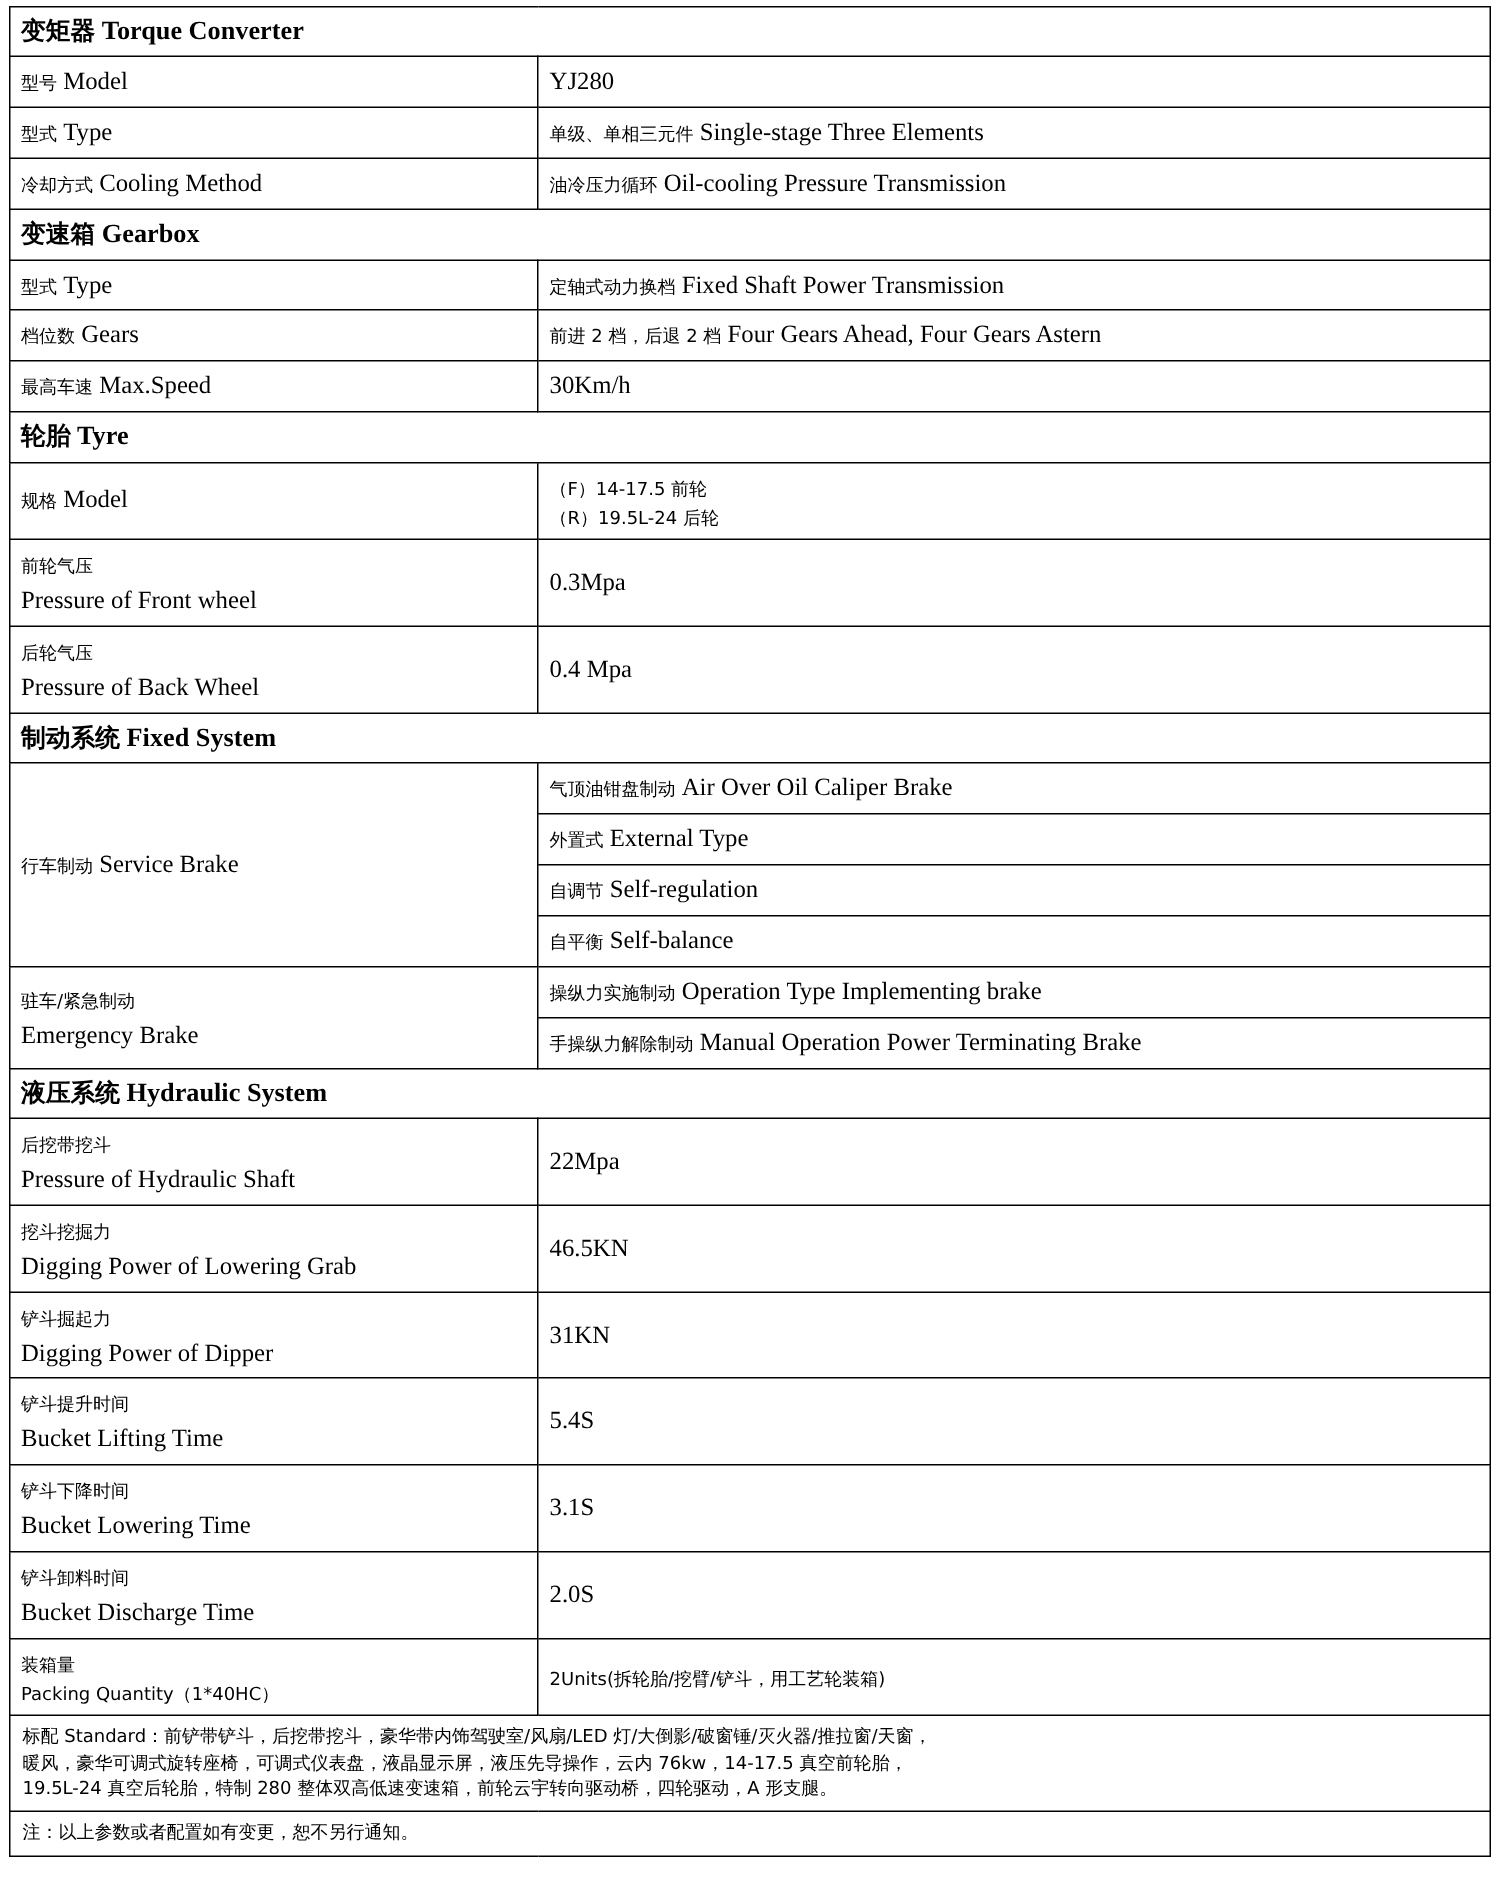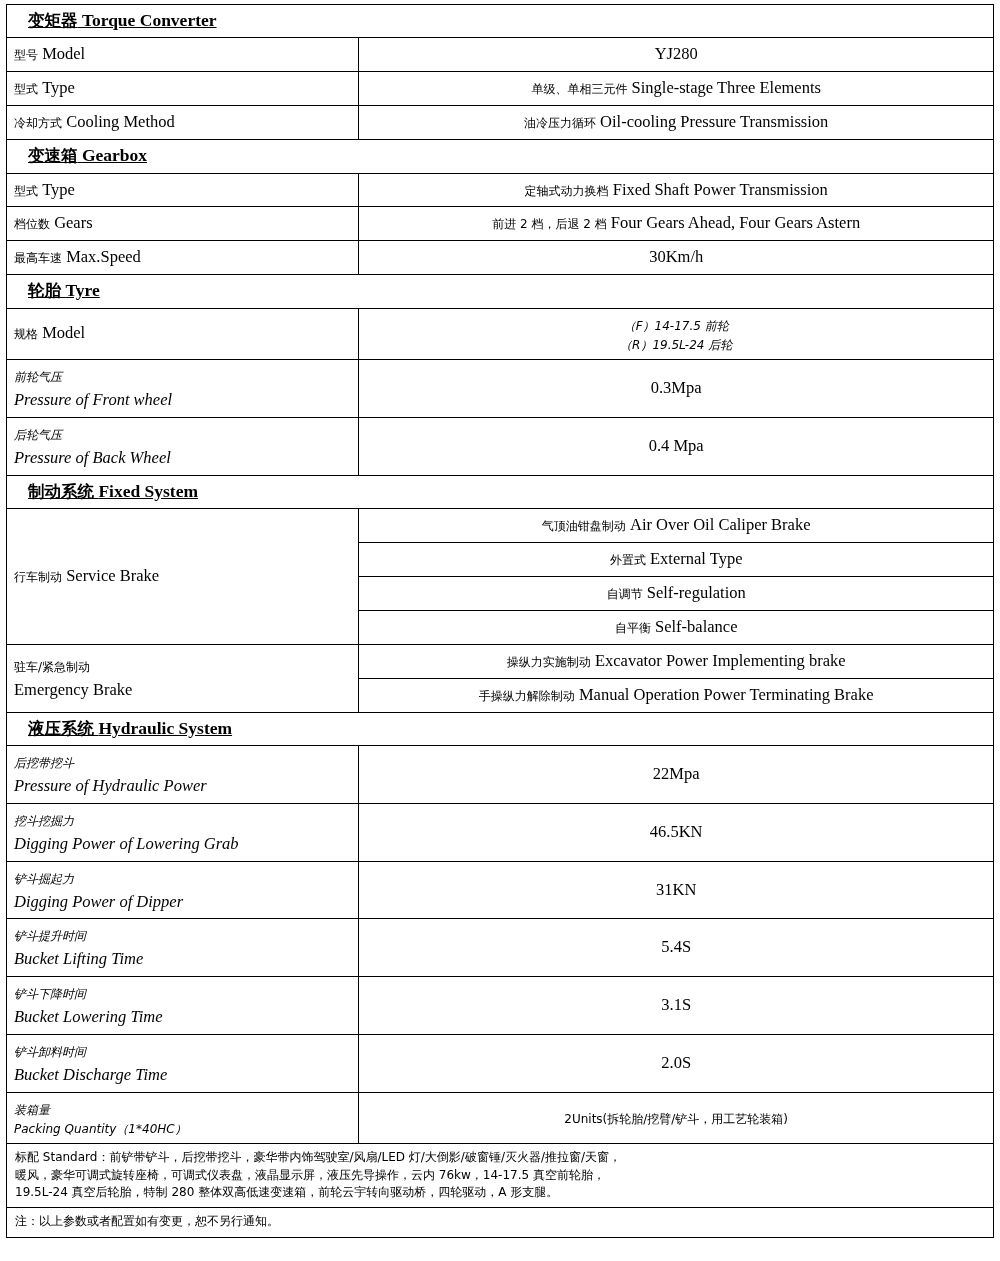--- a/index.html
+++ b/index.html
@@ -25,31 +25,30 @@
     border: 1px solid #000;
   }
   table.spec td {
     border: 1px solid #000;
     padding: 4px 7px 5px 7px;
     font-size: 16.5px;
     line-height: 1.45;
     vertical-align: middle;
   }
   td.label { width: 352px; }
-  td.value { width: 634px; text-align: center; }
+  td.value { width: 634px; }
   tr.section td {
     font-weight: bold;
     font-size: 17.5px;
-    padding: 3px 7px 4px 21px;
-    text-decoration: underline;
+    padding: 3px 7px 4px 7px;
   }
   .cn { font-family: "DejaVu Sans", "Liberation Sans", sans-serif; font-size: 12px; }
   .section .cn { font-weight: bold; font-size: 16.5px; }
   .en { font-family: "Liberation Serif", serif; }
-  .two-line { line-height: 1.62; font-style: italic; }
+  .two-line { line-height: 1.62; }
   .two-line .l2 { display: block; }
   .merge-label {
     vertical-align: middle;
   }
   .footer-cell {
     font-size: 16px;
     line-height: 1.6;
     padding: 5px 7px 6px 8px !important;
   }
   .footer-cell p {
@@ -138,33 +137,33 @@
         <td class="value"><span class="cn">自调节</span> <span class="en">Self-regulation</span></td>
       </tr>
       <tr>
         <td class="value"><span class="cn">自平衡</span> <span class="en">Self-balance</span></td>
       </tr>
       <tr>
         <td class="label" rowspan="2">
           <span class="cn l1">驻车/紧急制动</span><br>
           <span class="en l2">Emergency Brake</span>
         </td>
-        <td class="value"><span class="cn">操纵力实施制动</span> <span class="en">Excavator Power Implementing brake</span></td>
+        <td class="value"><span class="cn">操纵力实施制动</span> <span class="en">Operation Type Implementing brake</span></td>
       </tr>
       <tr>
         <td class="value"><span class="cn">手操纵力解除制动</span> <span class="en">Manual Operation Power Terminating Brake</span></td>
       </tr>
 
       <tr class="section">
         <td colspan="2"><span class="cn">液压系统</span> <span class="en">Hydraulic System</span></td>
       </tr>
       <tr>
         <td class="label two-line">
           <span class="cn l1">后挖带挖斗</span>
-          <span class="en l2">Pressure of Hydraulic Power</span>
+          <span class="en l2">Pressure of Hydraulic Shaft</span>
         </td>
         <td class="value"><span class="en">22Mpa</span></td>
       </tr>
       <tr>
         <td class="label two-line">
           <span class="cn l1">挖斗挖掘力</span>
           <span class="en l2">Digging Power of Lowering Grab</span>
         </td>
         <td class="value"><span class="en">46.5KN</span></td>
       </tr>

